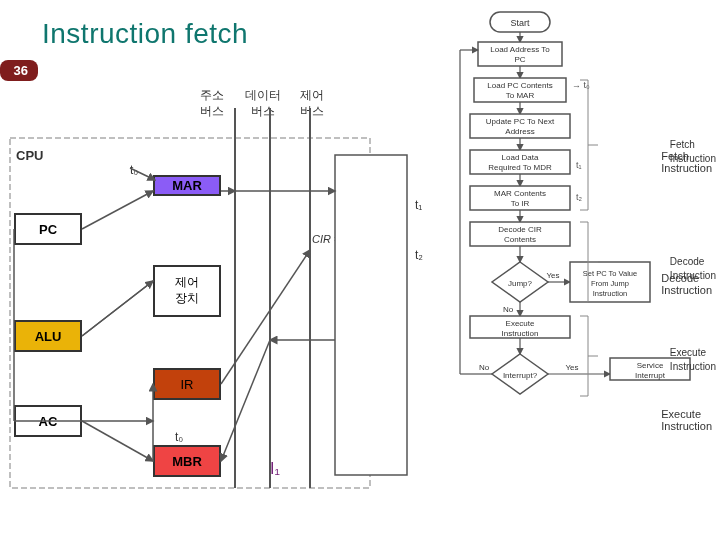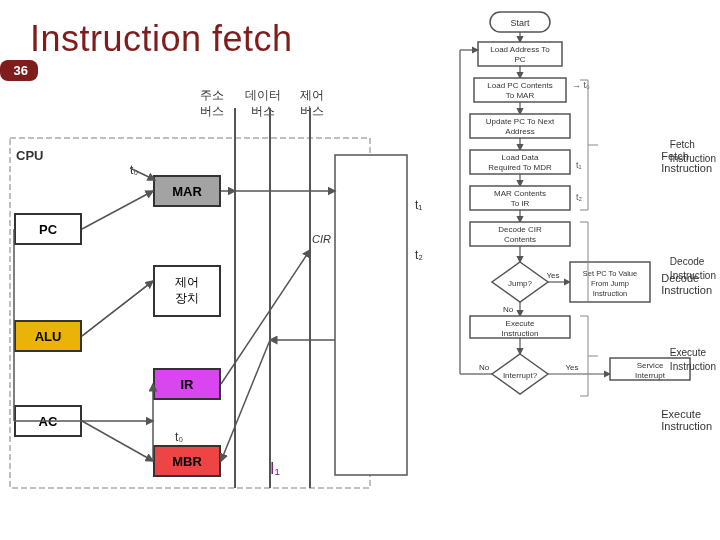--- a/index.html
+++ b/index.html
@@ -9,24 +9,24 @@
       background: #fff;
       font-family: Arial, sans-serif;
       overflow: hidden;
       position: relative;
     }
 
     
     #title {
       position: absolute;
       top: 18px;
-      left: 30px;
-      font-size: 36px;
+      left: 42px;
+      font-size: 28px;
       font-weight: 300;
-      color: #7f1d1d;
+      color: #0f766e;
       letter-spacing: 0.5px;
     }
 
     
     #slide-num {
       position: absolute;
       top: 60px;
       left: 0;
       background: #7f1d1d;
       color: #fff;
@@ -70,29 +70,29 @@
 <div id="title">Instruction fetch</div>
 
 <div id="slide-num">36</div>
 
 <div class="bus-label" style="left:200px; top:88px;">주소<br>버스</div>
 <div class="bus-label" style="left:245px; top:88px;">데이터<br>버스</div>
 <div class="bus-label" style="left:300px; top:88px;">제어<br>버스</div>
 
 <div style="position:absolute; top:148px; left:16px; font-size:13px; color:#333; font-weight:bold;">CPU</div>
 
-<div style="position:absolute; top:175px; left:153px; width:68px; height:32px; border:2px solid #333; background:#a3a3a3; display:flex; align-items:center; justify-content:center; font-size:13px; font-weight:bold;">MAR</div>
+<div style="position:absolute; top:175px; left:153px; width:68px; height:21px; border:2px solid #333; background:#8b5cf6; display:flex; align-items:center; justify-content:center; font-size:13px; font-weight:bold;">MAR</div>
 
 <div style="position:absolute; top:213px; left:14px; width:68px; height:32px; border:2px solid #333; background:#fff; display:flex; align-items:center; justify-content:center; font-size:13px; font-weight:bold;">PC</div>
 
 <div style="position:absolute; top:265px; left:153px; width:68px; height:52px; border:2px solid #333; background:#fff; display:flex; align-items:center; justify-content:center; font-size:12px; text-align:center; line-height:1.3;">제어<br>장치</div>
 
 <div style="position:absolute; top:320px; left:14px; width:68px; height:32px; border:2px solid #333; background:#eab308; display:flex; align-items:center; justify-content:center; font-size:13px; font-weight:bold;">ALU</div>
 
-<div style="position:absolute; top:368px; left:153px; width:68px; height:32px; border:2px solid #333; background:#d946ef; display:flex; align-items:center; justify-content:center; font-size:13px; font-weight:bold;">IR</div>
+<div style="position:absolute; top:368px; left:153px; width:68px; height:32px; border:2px solid #333; background:#c2410c; display:flex; align-items:center; justify-content:center; font-size:13px; font-weight:normal;">IR</div>
 
 <div style="position:absolute; top:405px; left:14px; width:68px; height:32px; border:2px solid #333; background:#fff; display:flex; align-items:center; justify-content:center; font-size:13px; font-weight:bold;">AC</div>
 
 <div style="position:absolute; top:445px; left:153px; width:68px; height:32px; border:2px solid #333; background:#ef4444; display:flex; align-items:center; justify-content:center; font-size:13px; font-weight:bold;">MBR</div>
 
 <div style="position:absolute; top:163px; left:130px; font-size:12px; color:#333;">t₀</div>
 <div style="position:absolute; top:430px; left:175px; font-size:12px; color:#333;">t₀</div>
 <div style="position:absolute; top:460px; left:270px; font-size:16px; color:#701a75;">I₁</div>
 
 <div style="position:absolute; top:198px; left:415px; font-size:12px; color:#333;">t₁</div>

